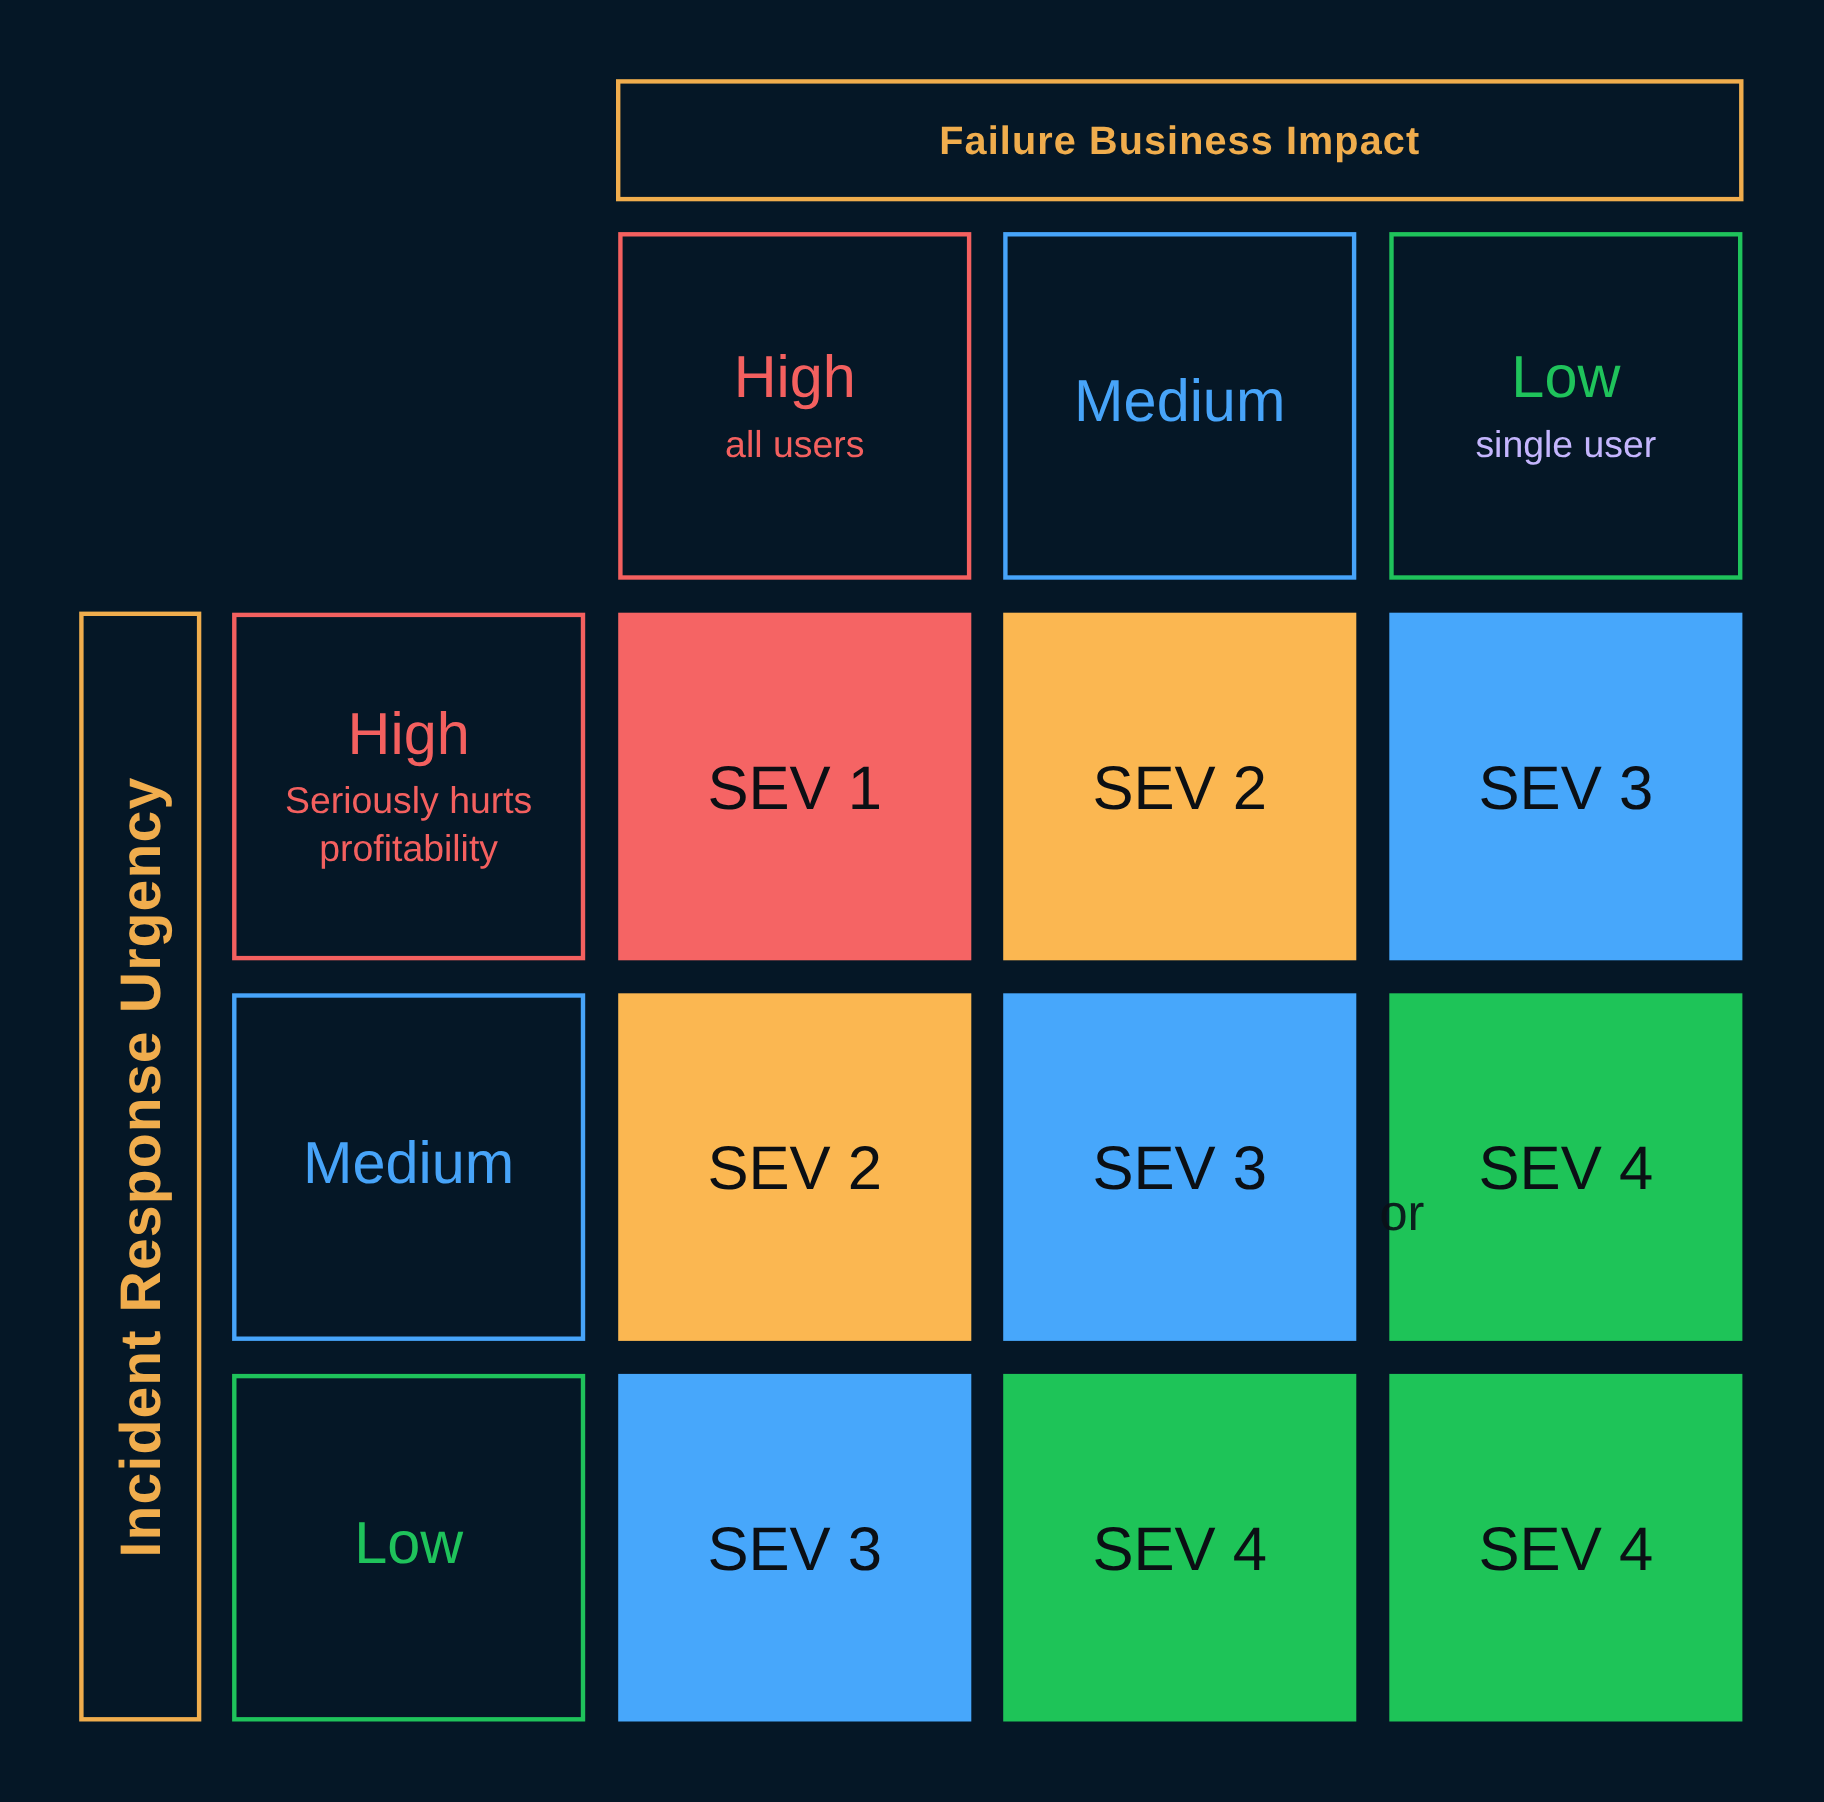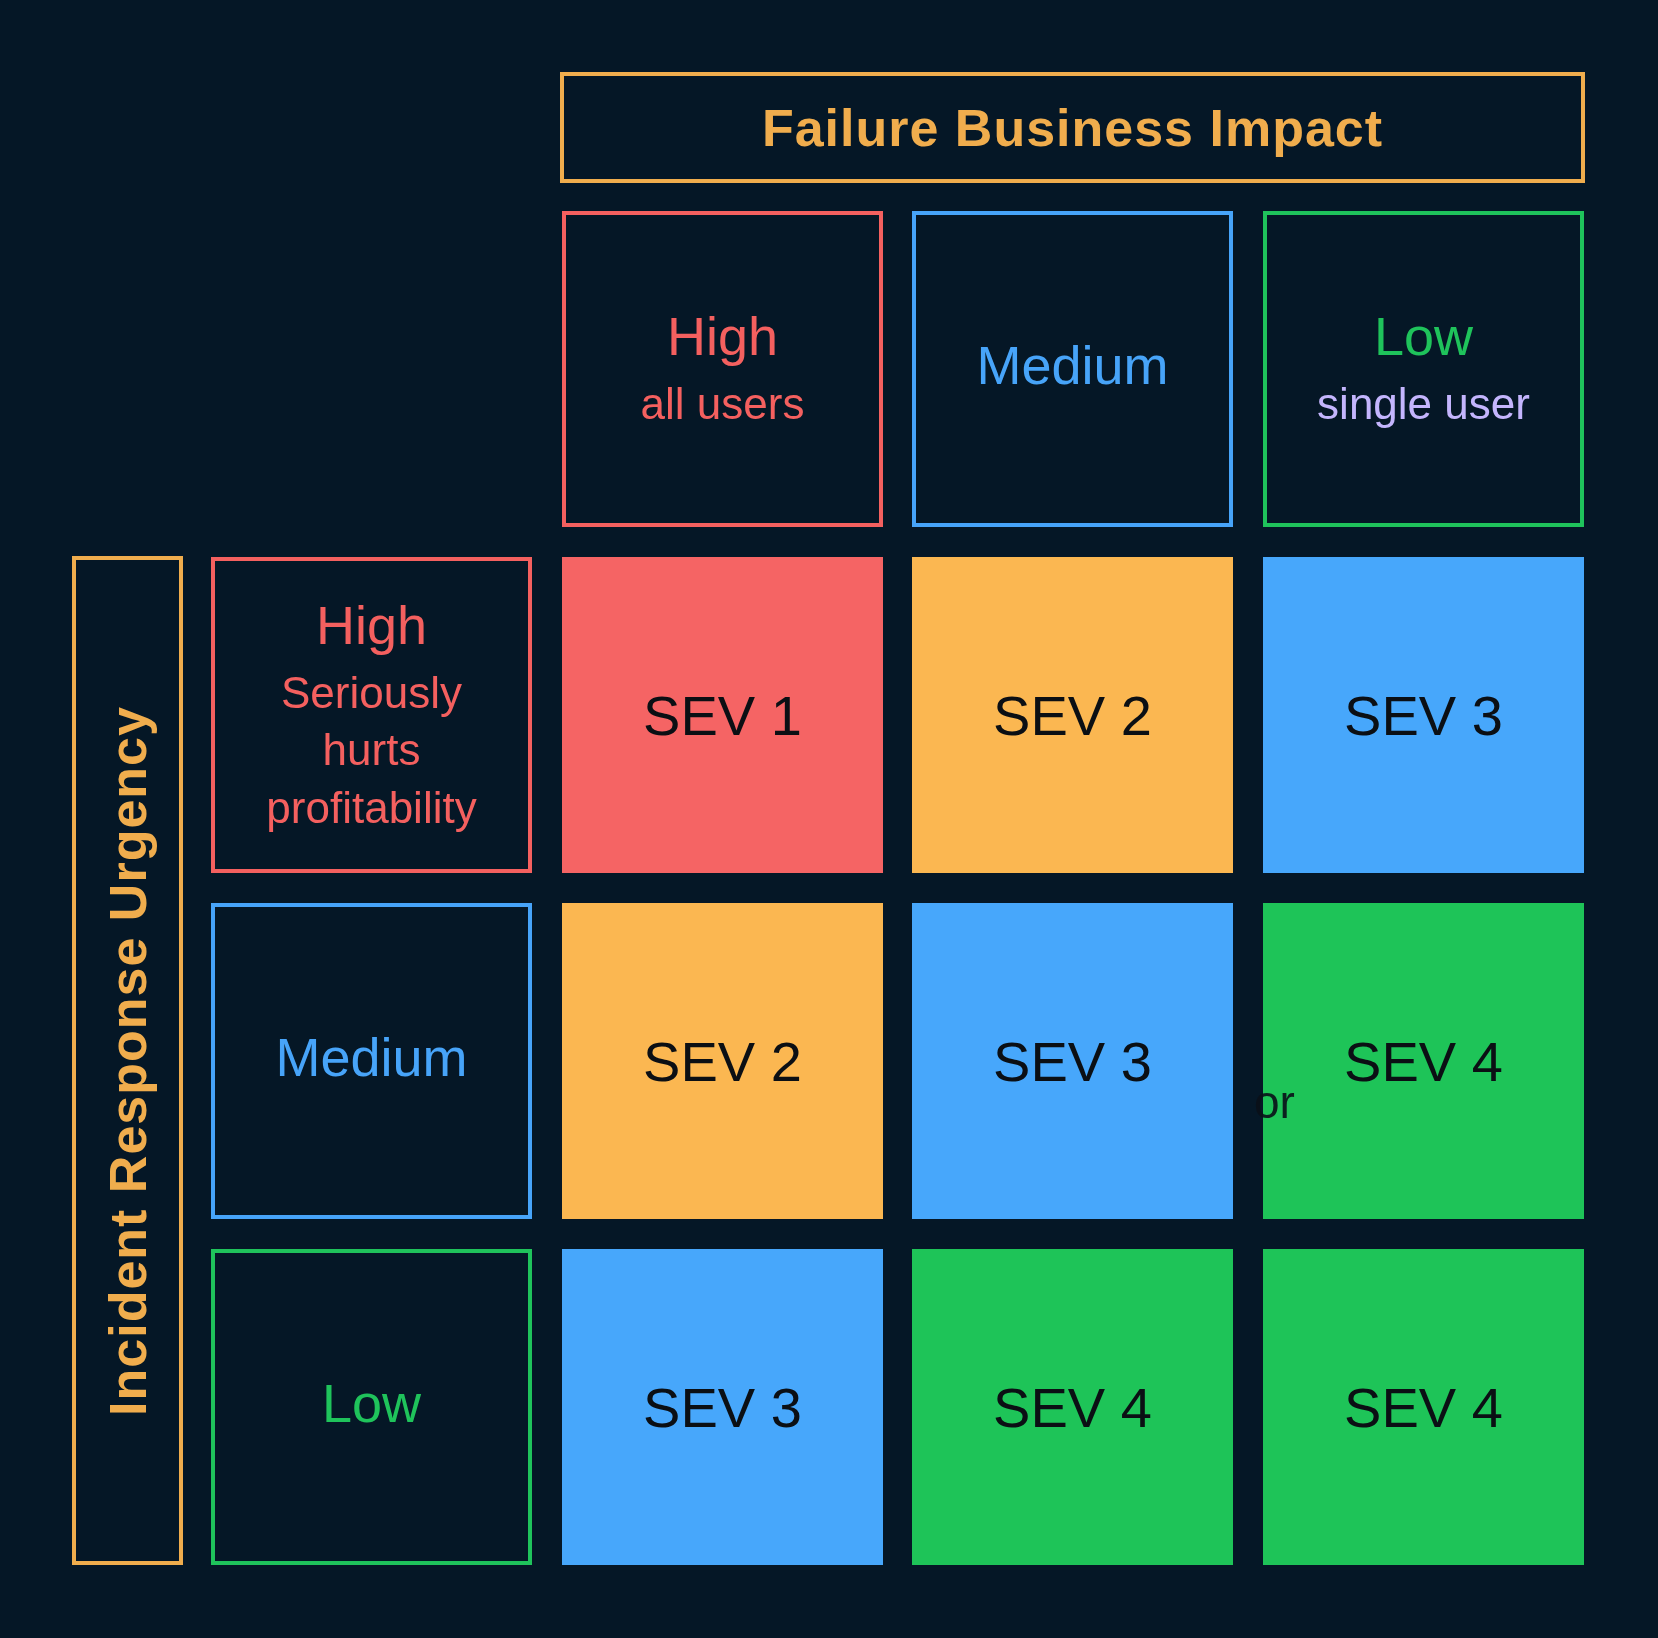--- a/index.html
+++ b/index.html
@@ -25,21 +25,21 @@
     justify-content: center;
     text-align: center;
   }
   .title-box {
     left: 560px;
     top: 72px;
     width: 1025px;
     height: 111px;
   }
   .axis-title {
-    font-size: 52px;
+    font-size: 36px;
     font-weight: bold;
     letter-spacing: 1px;
   }
   .left-axis-box {
     left: 72px;
     top: 556px;
     width: 111px;
     height: 1009px;
   }
   .vertical-text {
@@ -61,21 +61,21 @@
     left: 211px;
     width: 321px;
     height: 316px;
   }
   .main-label {
     font-size: 54px;
     line-height: 1.15;
     margin-bottom: 8px;
   }
   .sub-label {
-    font-size: 44px;
+    font-size: 34px;
     line-height: 1.3;
     padding: 0 18px;
   }
   .cell {
     position: absolute;
     width: 321px;
     height: 316px;
     display: flex;
     align-items: center;
     justify-content: center;

